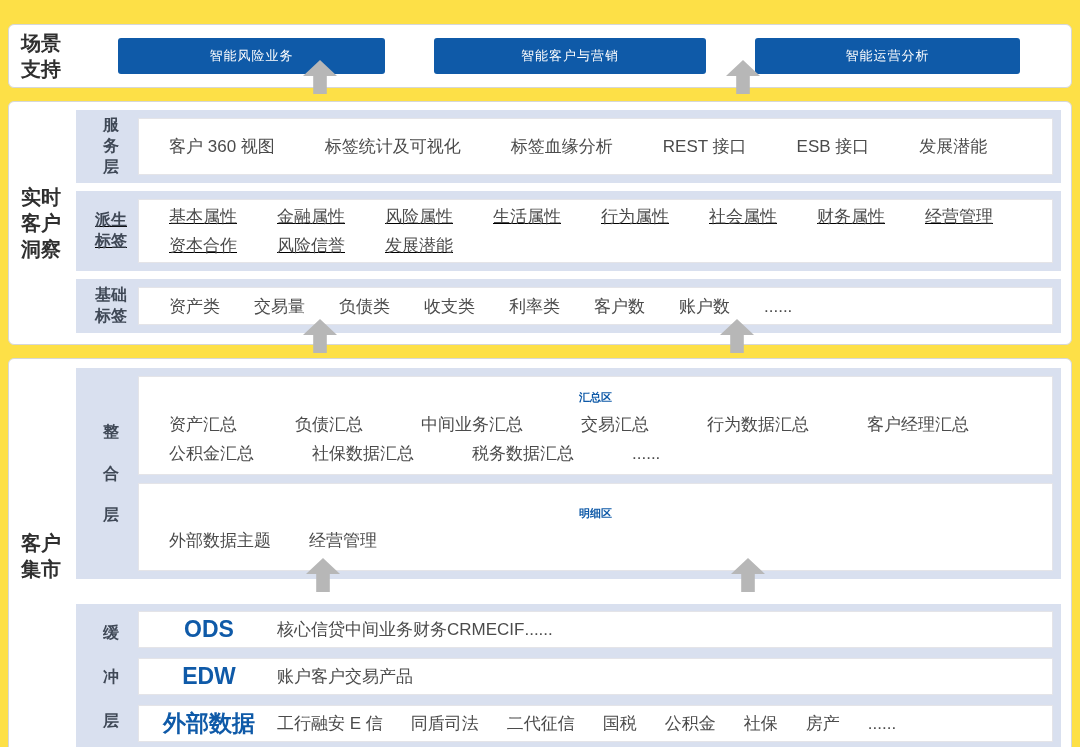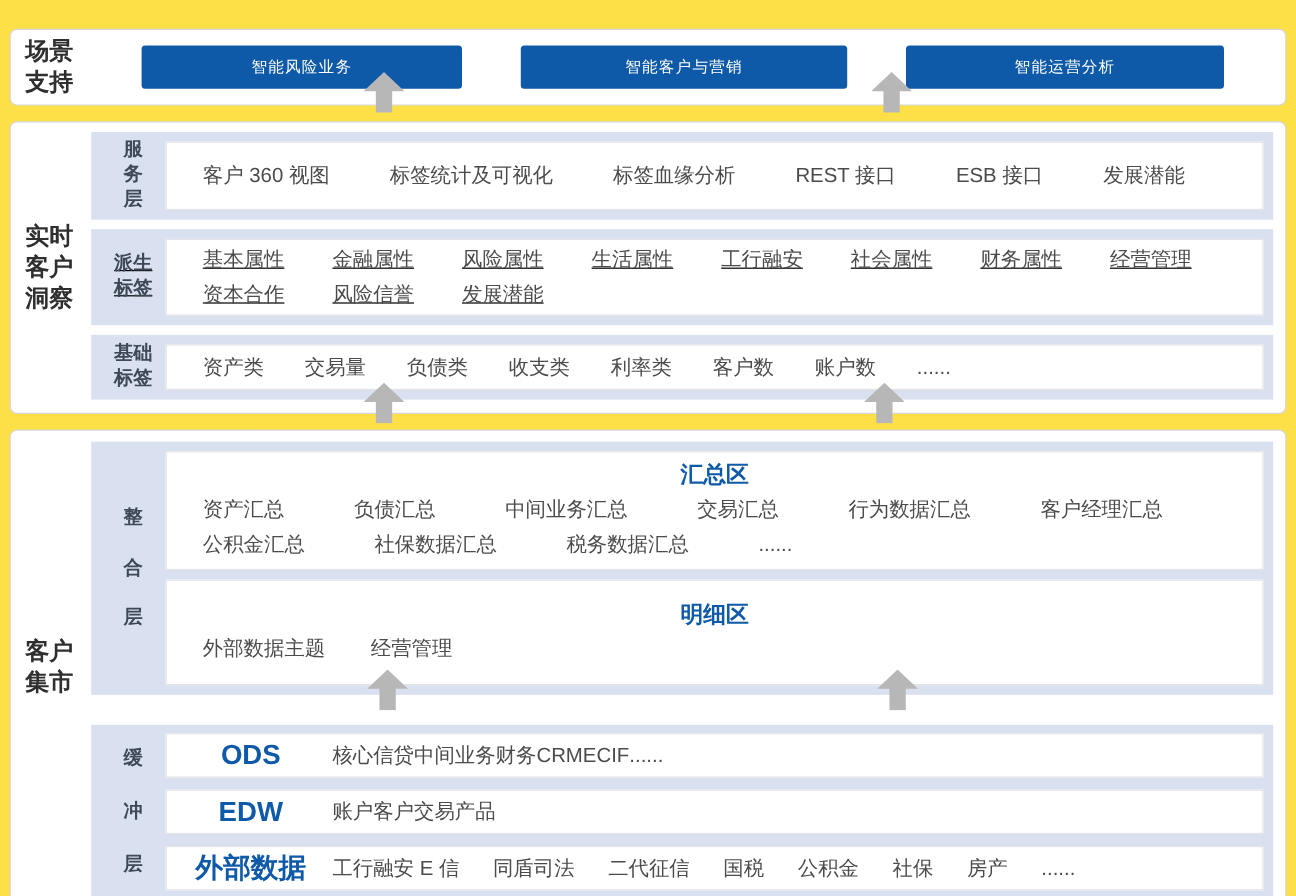--- a/index.html
+++ b/index.html
@@ -45,21 +45,21 @@
 
   
   .bottom-box{height:396px;display:flex;}
   .bottom-rows{flex:1;display:flex;flex-direction:column;padding:9px 10px 0 0;}
   .integration{height:211px;background:var(--panel-lavender);display:flex;padding:8px;}
   .integration .v-label{align-self:center;line-height:2.6;}
   .int-boxes{flex:1;display:flex;flex-direction:column;gap:8px;}
   .int-wb{background:#fff;border:1px solid #e4e4e8;display:flex;flex-direction:column;justify-content:center;}
   .sum-wb{height:99px;}
   .det-wb{flex:1;}
-  .wb-title{text-align:center;font-weight:bold;font-size:19px;color:var(--accent-blue);line-height:26px;}
+  .wb-title{text-align:center;font-weight:bold;font-size:11px;color:var(--accent-blue);line-height:26px;}
   .buffer{height:145px;background:var(--panel-lavender);display:flex;padding:7px 8px;margin-top:25px;}
   .buffer .v-label{align-self:center;line-height:2.75;}
   .buf-rows{flex:1;display:flex;flex-direction:column;gap:10px;}
   .buf-row{flex:1;background:#fff;border:1px solid #e4e4e8;display:flex;align-items:center;padding-left:16px;}
   .buf-label{width:108px;text-align:center;font-weight:bold;font-size:23px;color:var(--accent-blue);
              flex-shrink:0;margin-right:14px;white-space:nowrap;}
   .buf-row .row-line{padding-left:0;}
 
   
   .up-arrow{position:absolute;width:34px;height:34px;background:var(--arrow-gray);z-index:6;
@@ -107,21 +107,21 @@
       </div>
       <div class="lav r-derived">
         <div class="v-label">派生
 标签</div>
         <div class="wb">
           <div class="row-line g40">
               <span>基本属性</span>
               <span>金融属性</span>
               <span>风险属性</span>
               <span>生活属性</span>
-              <span>工行融安</span>
+              <span>行为属性</span>
               <span>社会属性</span>
               <span>财务属性</span>
               <span>经营管理</span>
             </div>
           <div class="row-line g40">
               <span>资本合作</span>
               <span>风险信誉</span>
               <span>发展潜能</span>
             </div>
         </div>

